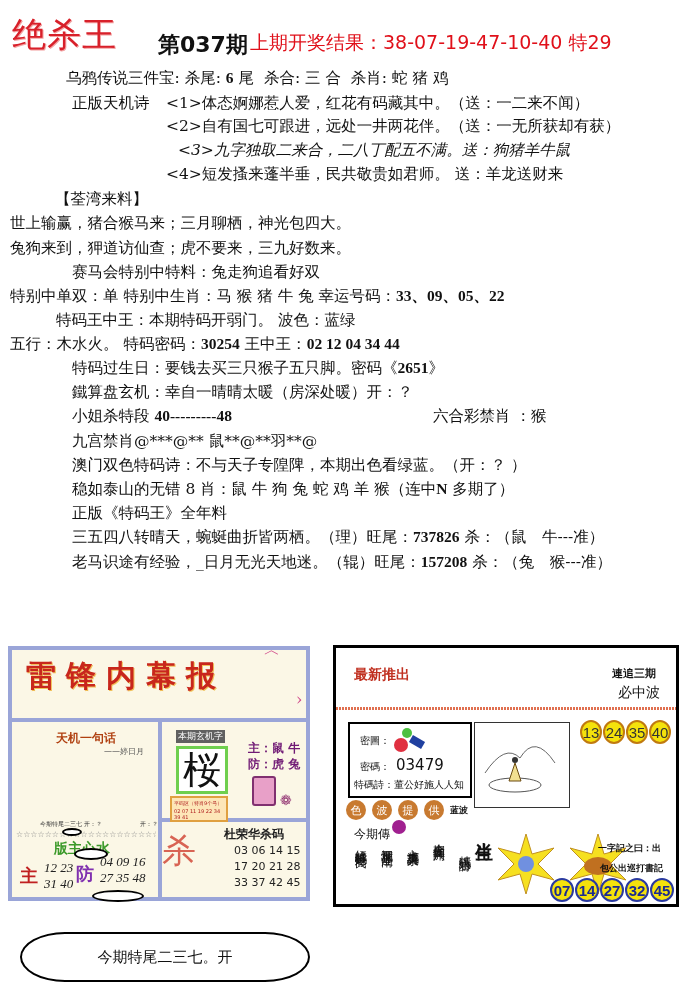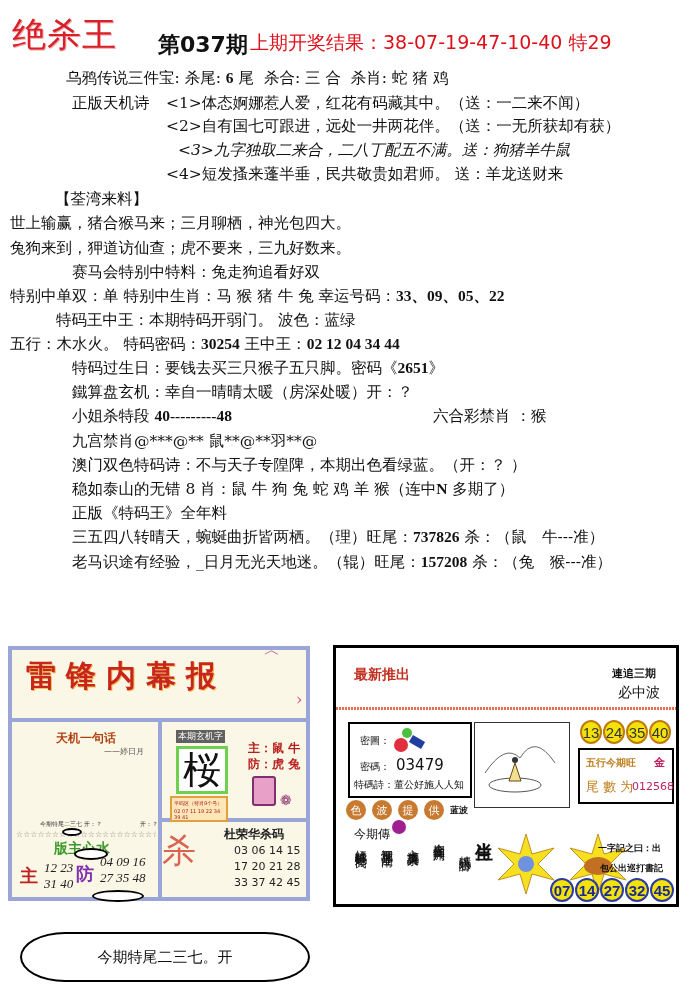--- a/index.html
+++ b/index.html
@@ -10,21 +10,21 @@
   .result { left: 250px; top: 30px; font-size: 19px; color: #e0101a; font-family: "DejaVu Sans", sans-serif; }
   .line { font-size: 15.5px; white-space: nowrap; line-height: 20px; }
   .b { font-weight: bold; font-family: "Liberation Serif", serif; }
 
   
   .lp { left: 8px; top: 646px; width: 302px; height: 255px; background: #fbf7e6; border: 4px solid #9aa5d8; }
   .lp-title { left: 14px; top: 6px; font-size: 30px; color: #c8261c; font-family: "DejaVu Serif", serif; font-weight: bold; letter-spacing: 10px; text-shadow: 1px 1px 0 #f1c15a; }
   .lp-hbar { background: #9aa5d8; height: 4px; }
   .lp-vbar { background: #9aa5d8; width: 4px; }
   .sm { font-family: "DejaVu Sans", sans-serif; }
-  .purple { color: #b91c1c; }
+  .purple { color: #701a75; }
   .green { color: #3c9a2a; }
   .num { font-family: "Liberation Serif", serif; font-style: italic; font-size: 13px; color: #222; }
   .star-row { font-size: 8px; color: #888; letter-spacing: 0; white-space: nowrap; overflow: hidden; }
   .char-box { border: 3px solid #6fcf4e; background: #fff; width: 52px; height: 48px; display:flex; align-items:center; justify-content:center; font-size: 38px; font-family: "DejaVu Sans", sans-serif; }
   .oval { background: #fff; border: 2px solid #000; border-radius: 50%; }
 
   
   .rp { left: 333px; top: 645px; width: 346px; height: 262px; background: #fff; border: 3px solid #000; }
   .ball { width: 22px; height: 24px; border-radius: 50%; background: #f4e20c; border: 2px solid #c07a10; color: #333; font-family: "Liberation Sans", sans-serif; font-size: 15px; display:flex; align-items:center; justify-content:center; }
   .ball2 { width: 24px; height: 24px; border-radius: 50%; background: #f4e20c; border: 2px solid #2a3aa0; color: #1a2a90; font-family: "Liberation Sans", sans-serif; font-size: 15px; font-weight: bold; display:flex; align-items:center; justify-content:center; }
@@ -177,26 +177,20 @@
       <circle cx="40" cy="37" r="3" fill="#333"></circle>
     </svg>
   </div>
 
   <div class="abs" style="left:244px;top:72px;display:flex;gap:1px;">
     <div class="ball">13</div>
     <div class="ball">24</div>
     <div class="ball">35</div>
     <div class="ball">40</div>
   </div>
-  <div class="abs boxline" style="left:242px;top:100px;width:96px;height:56px;">
-    <div class="abs sm" style="left:6px;top:6px;font-size:10px;color:#c08020;font-weight:bold;">五行今期旺</div>
-    <div class="abs sm" style="left:74px;top:5px;font-size:11px;color:#c02060;font-weight:bold;">金</div>
-    <div class="abs sm" style="left:6px;top:28px;font-size:13px;color:#c08020;">尾 數 为</div>
-    <div class="abs sm" style="left:52px;top:30px;font-size:11px;color:#c02060;">012568</div>
-  </div>
 
   <div class="abs" style="left:10px;top:152px;display:flex;gap:6px;align-items:center;">
     <div class="badge">色</div>
     <div class="badge">波</div>
     <div class="badge">提</div>
     <div class="badge">供</div>
     <span class="sm" style="font-size:9px;font-weight:bold;">蓝波</span>
   </div>
 
   <div class="abs sm" style="left:18px;top:178px;font-size:12px;text-align:right;">今期傳</div>

